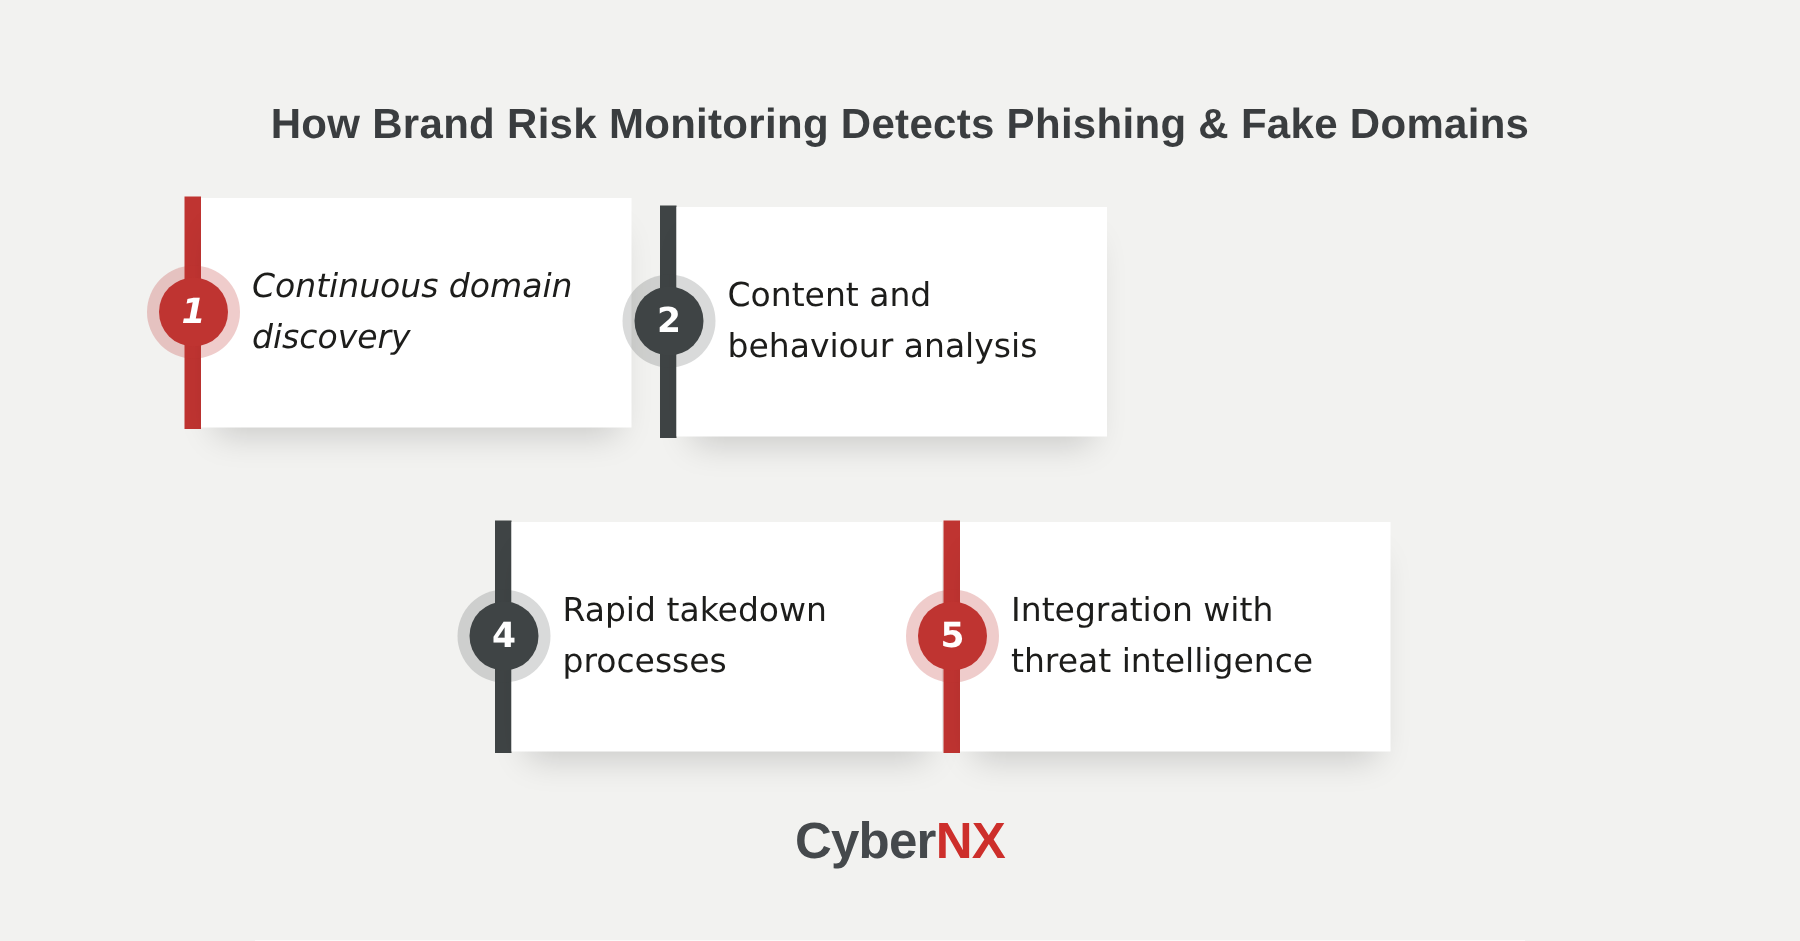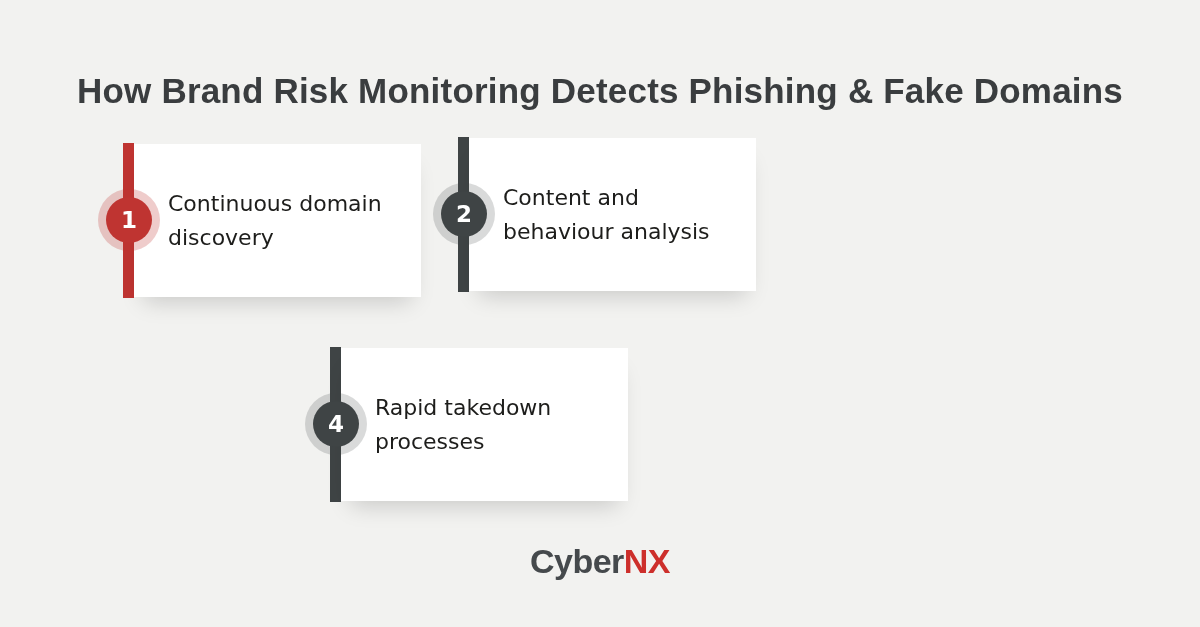--- a/index.html
+++ b/index.html
@@ -5,26 +5,26 @@
   html,body{margin:0;padding:0;background:#fff;}
   .canvas{
     position:relative;width:1200px;height:627px;overflow:hidden;
     background:var(--bg,#f2f2f0);
     font-family:"DejaVu Sans",sans-serif;
   }
   .title{
     position:absolute;left:0;top:48px;width:100%;
     text-align:center;
     font-family:"Liberation Sans",sans-serif;
-    font-size:35px;font-weight:700;letter-spacing:0.2px;
+    font-size:28px;font-weight:700;letter-spacing:0.2px;
     color:var(--title,#3a3d3f);
   }
   .step{position:absolute;width:298px;height:153px;}
-  .step-0{left:123px;top:144px;}
-  .step-1{left:458px;top:138px;}
+  .step-0{left:123px;top:132px;font-style:italic;}
+  .step-1{left:440px;top:138px;}
   .step-2{left:810px;top:138px;}
   .step-3{left:287px;top:348px;margin-left:43px;}
   .step-4{left:629px;top:348px;}
   .bar{
     position:absolute;left:0;top:-1px;width:11px;height:155px;
     background:var(--c,#bf3431);
   }
   .card{
     position:absolute;left:11px;top:0;width:287px;height:153px;
     background:var(--card,#ffffff);
@@ -82,18 +82,26 @@
 
   <div class="step step-3" style="--c: #3f4445; --halo: rgba(63,68,69,0.20);">
     <div class="bar"></div>
     <div class="card">
       <div class="label">Rapid takedown
 processes</div>
     </div>
     <div class="badge">4</div>
   </div>
 
+  <div class="step step-4" style="--c: #bf3431; --halo: rgba(191,52,49,0.25);">
+    <div class="bar"></div>
+    <div class="card">
+      <div class="label">Integration with
+threat intelligence</div>
+    </div>
+    <div class="badge">5</div>
+  </div>
 
   <div class="logo">
     <span class="brand-primary">Cyber</span><span class="brand-accent">NX</span>
   </div>
 
 </div>
 
 </body></html>

